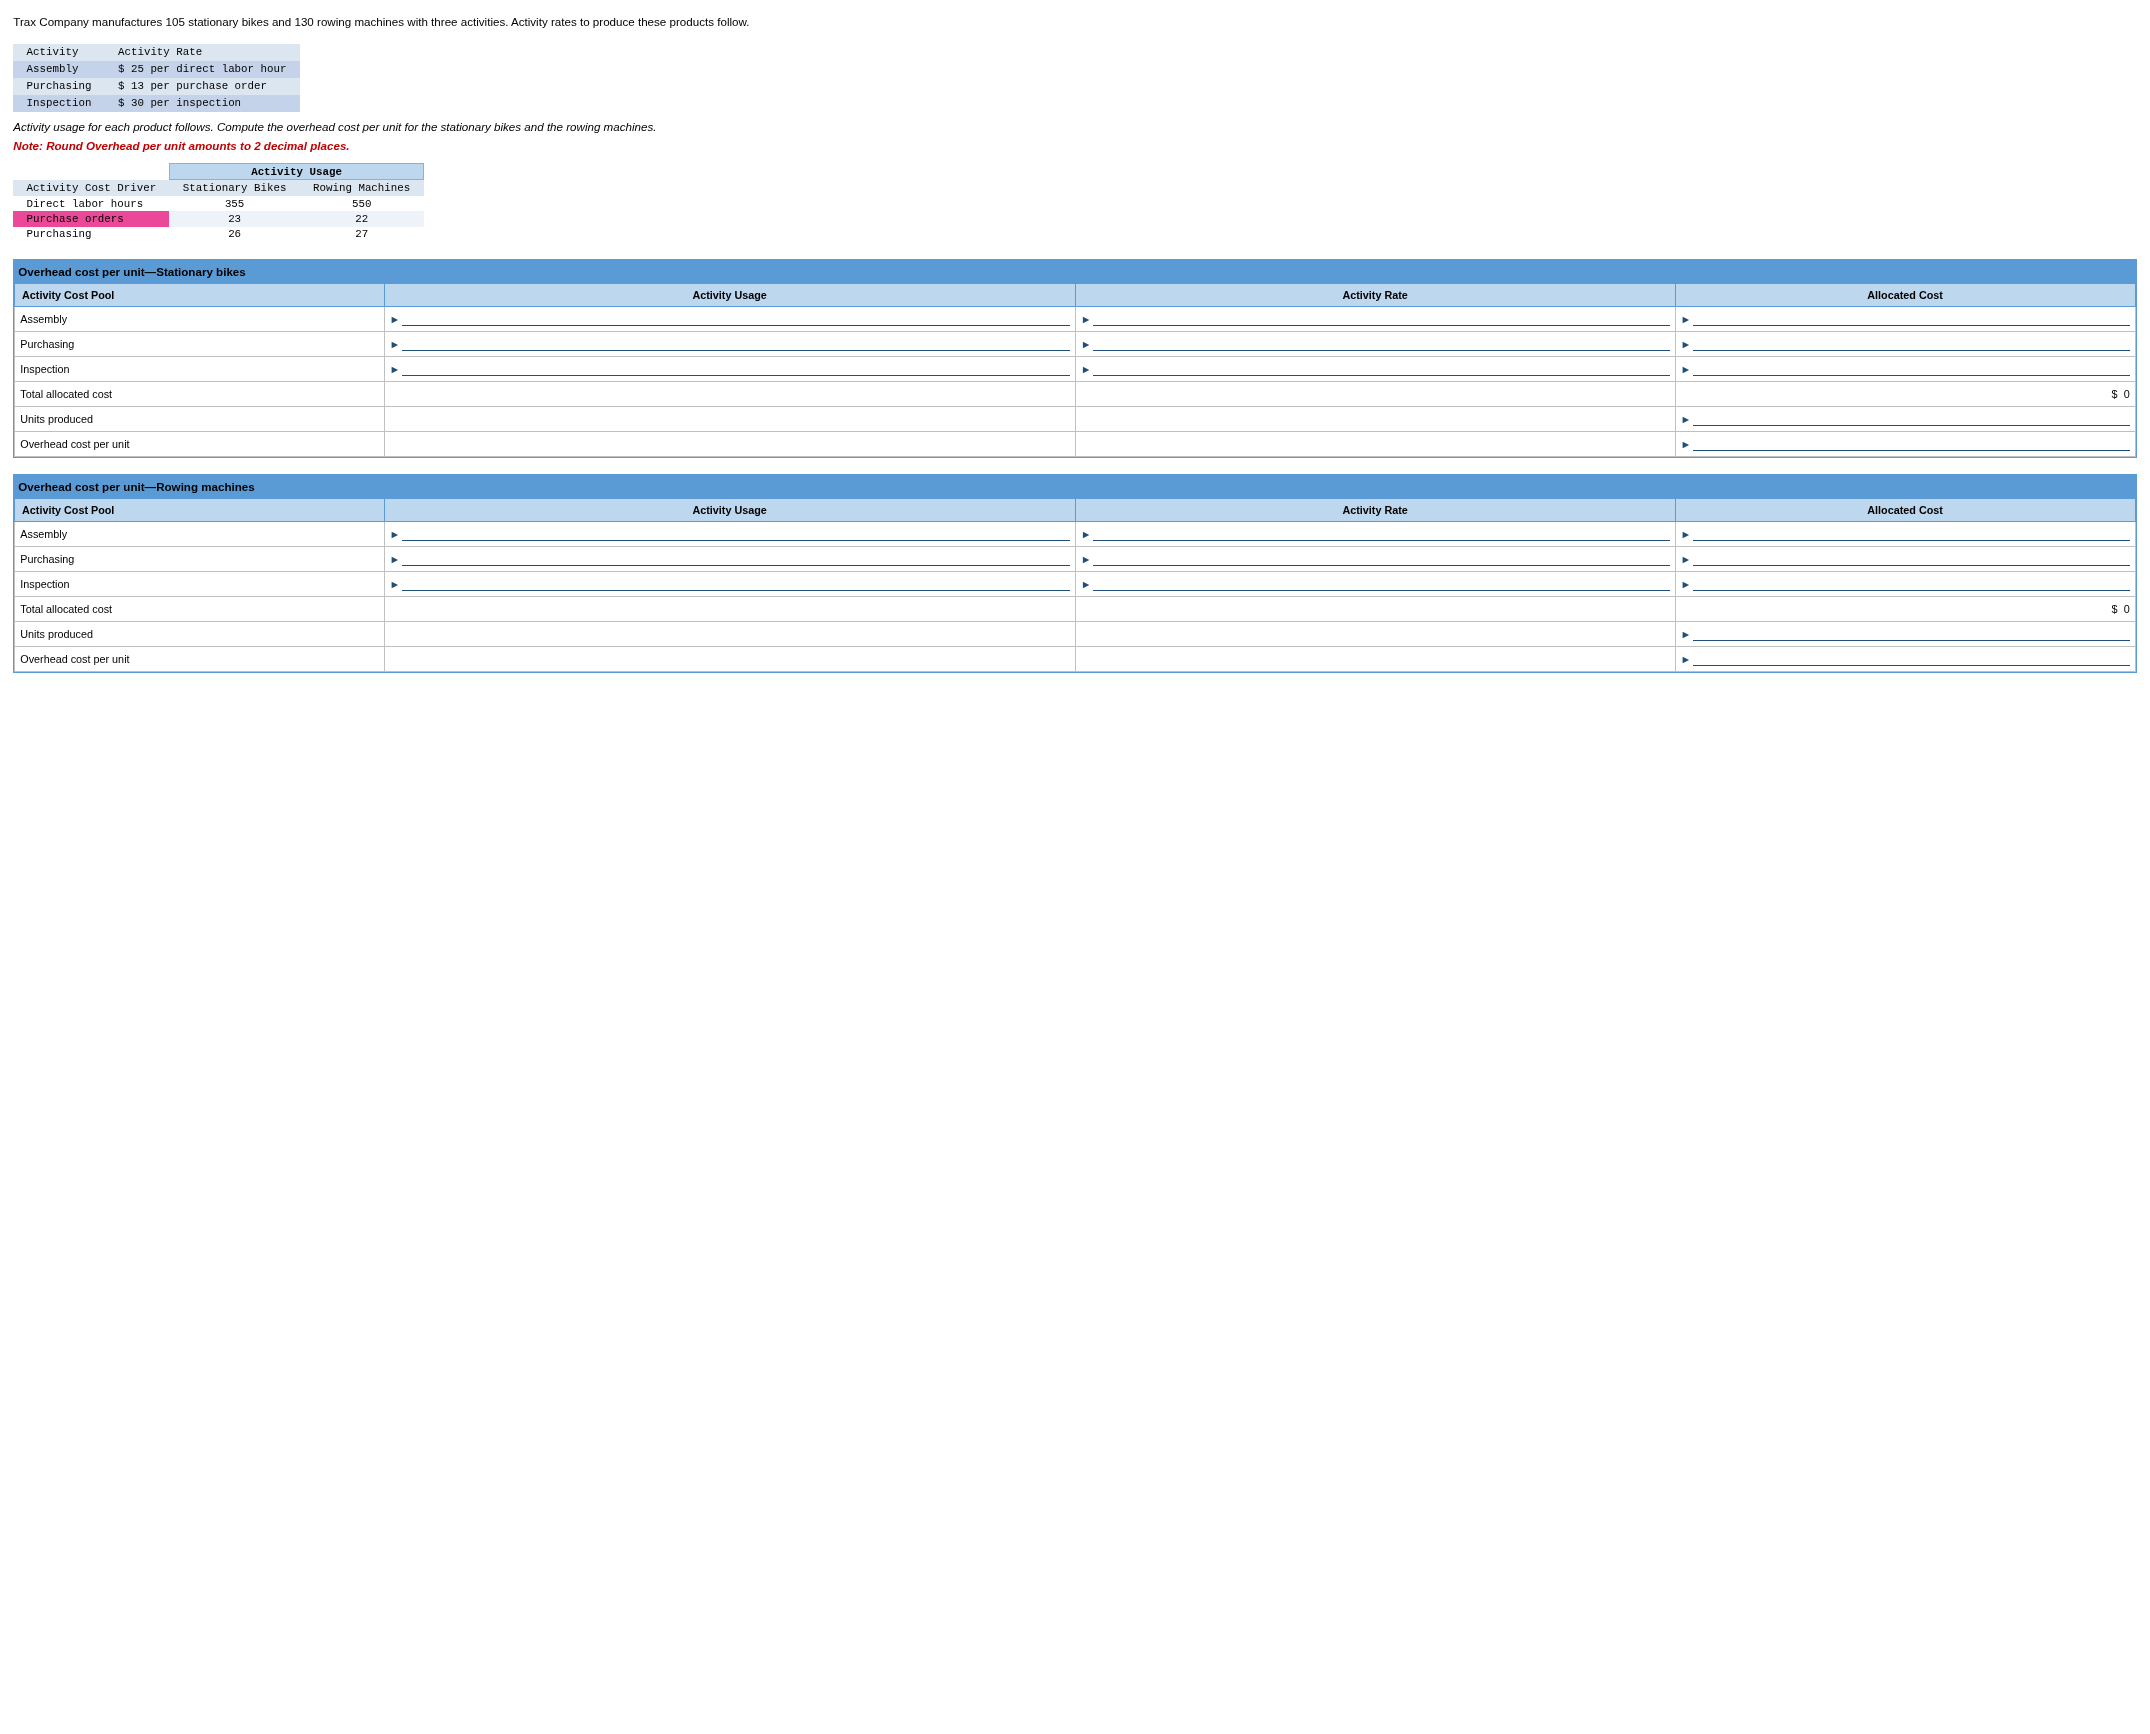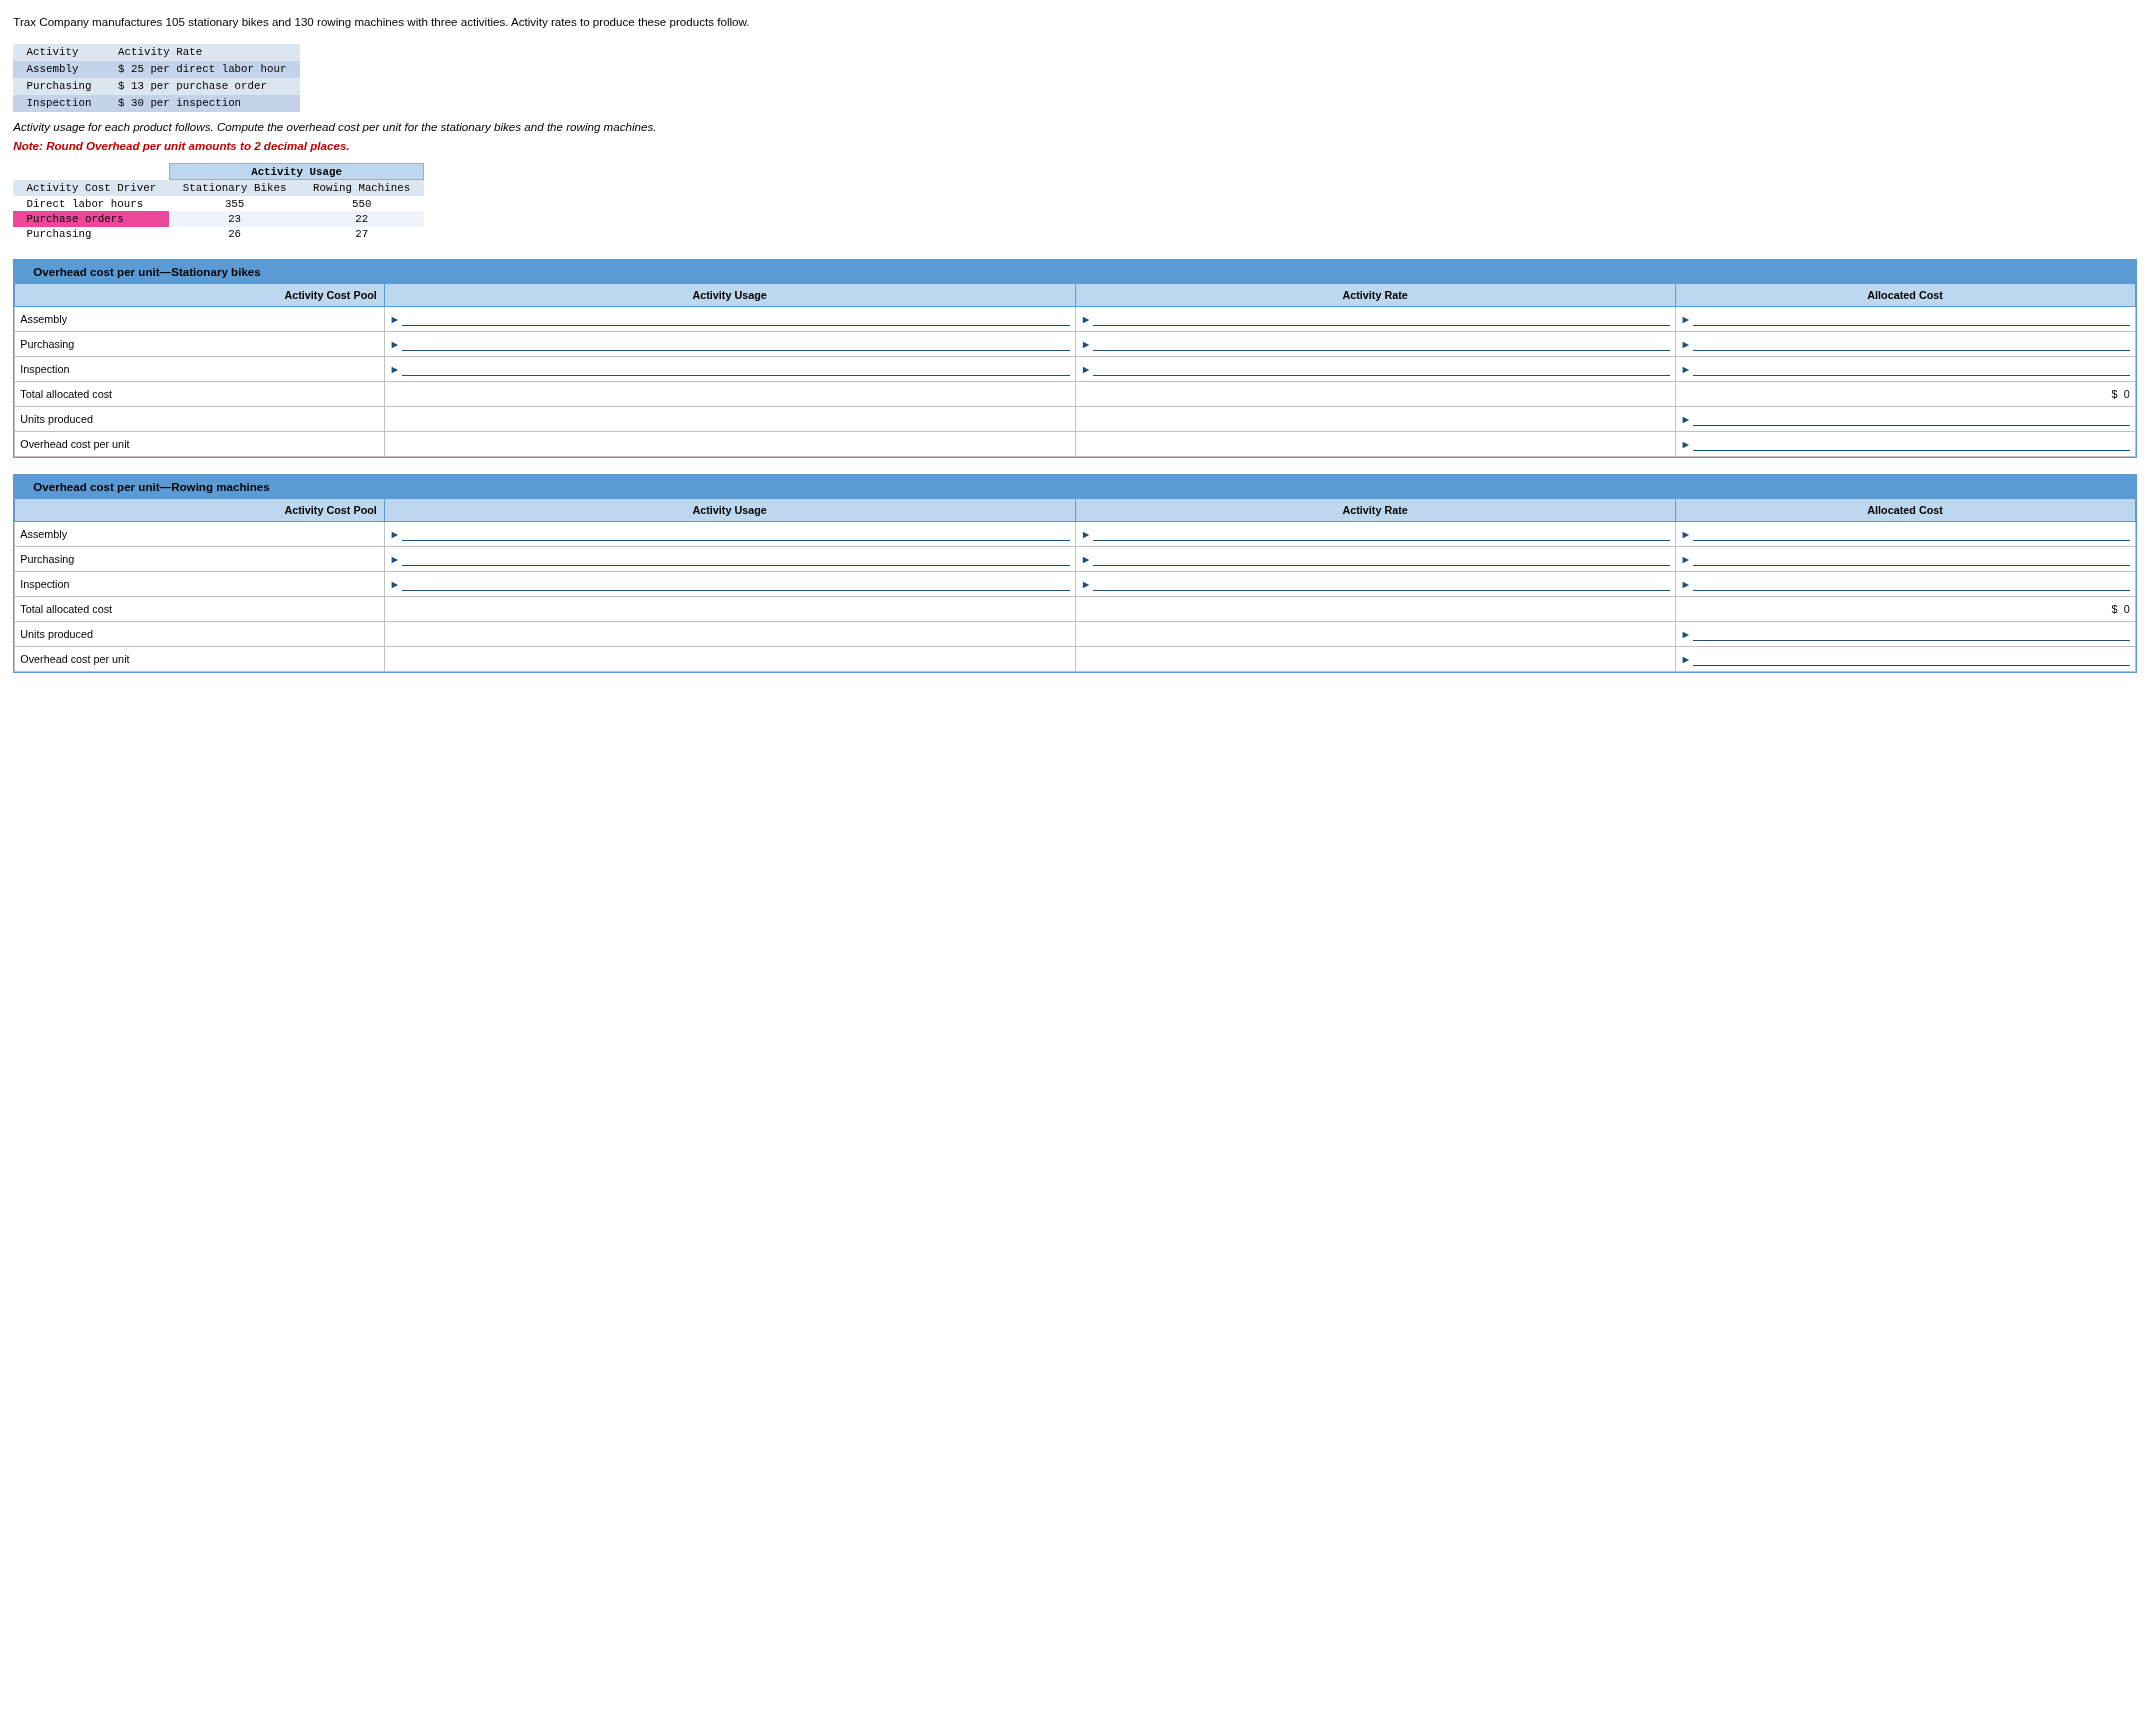--- a/index.html
+++ b/index.html
@@ -71,35 +71,35 @@
       margin-bottom: 16.6px;
       border: 0.8px solid #5b9bd5;
     }
 
     .section-title {
       background: #5b9bd5;
       color: #000;
       font-family: Arial, sans-serif;
       font-size: 11.6px;
       font-weight: bold;
-      padding: 5px 19px;
+      padding: 5px 4px;
     }
 
     .grid-table {
       border-collapse: collapse;
       width: 100%;
     }
     .grid-table th {
       background: #bdd7ee;
       font-family: Arial, sans-serif;
       font-size: 10.8px;
       font-weight: bold;
       padding: 5px 6.7px;
       border: 0.8px solid #5b9bd5;
-      text-align: right;
+      text-align: left;
     }
     .grid-table td {
       border: 0.8px solid #c0c0c0;
       padding: 3.3px 5px;
       font-family: Arial, sans-serif;
       font-size: 10.8px;
       height: 25px;
       vertical-align: middle;
     }
     .grid-table td.label-cell {

